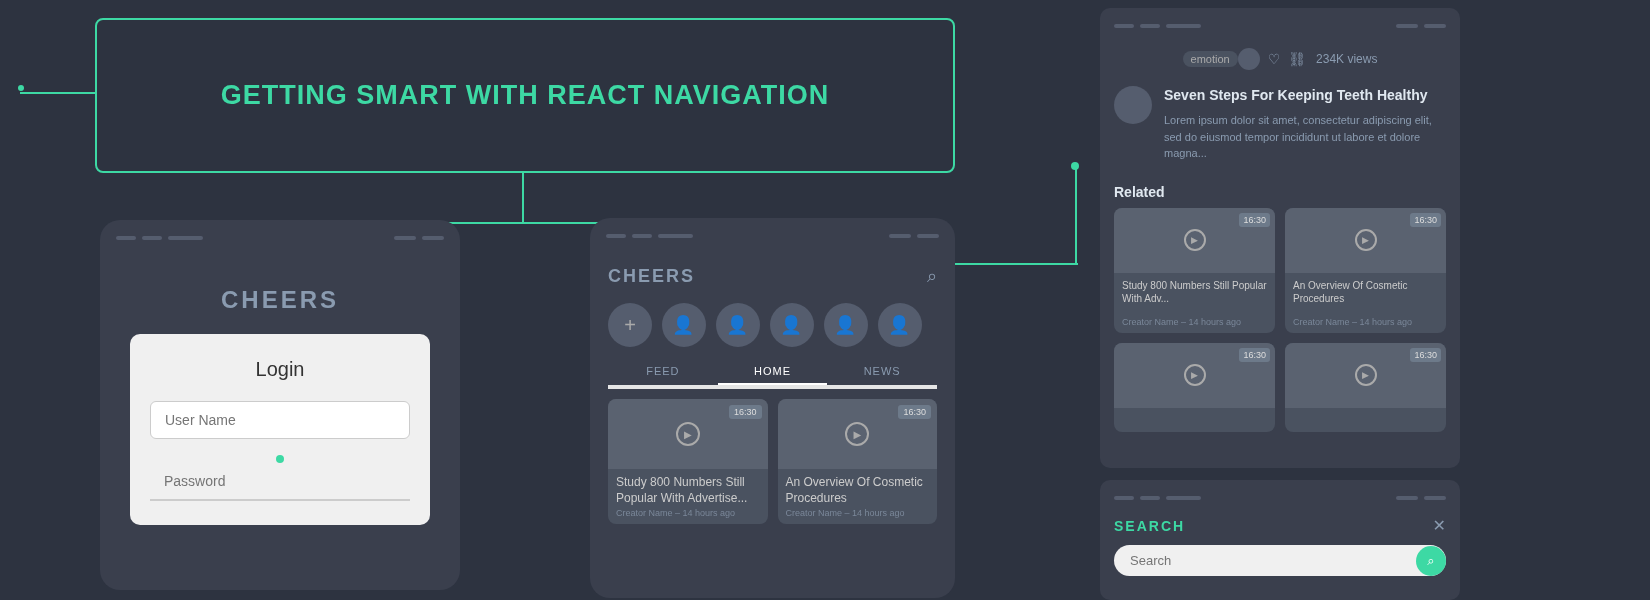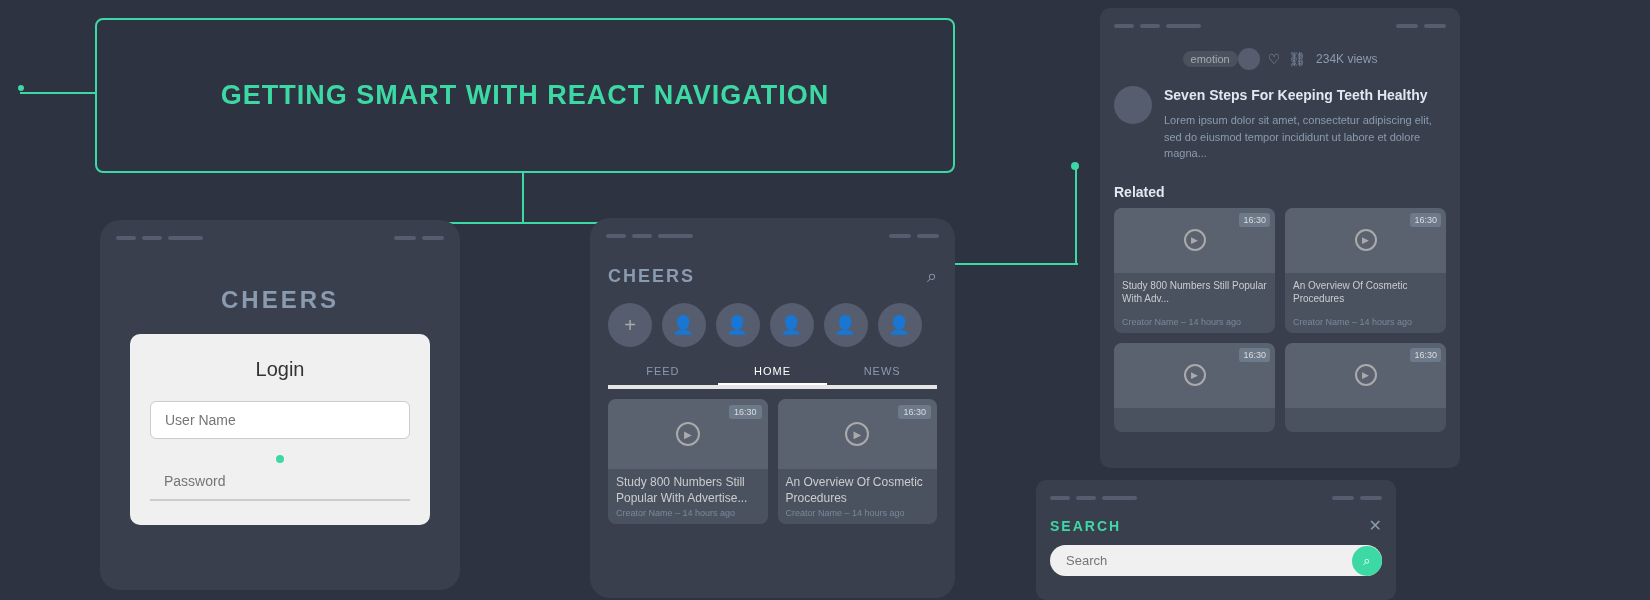--- a/index.html
+++ b/index.html
@@ -385,21 +385,21 @@
     }
     .rp-related-meta {
       font-size: 9px;
       color: #7a8799;
     }
 
     
     .search-panel {
       position: absolute;
       top: 480px;
-      left: 1036px;
+      left: 1100px;
       width: 360px;
       height: 120px;
       background: #3a3f4d;
       border-radius: 10px;
       overflow: hidden;
     }
     .sp-top-bar {
       display: flex;
       align-items: center;
       justify-content: space-between;

